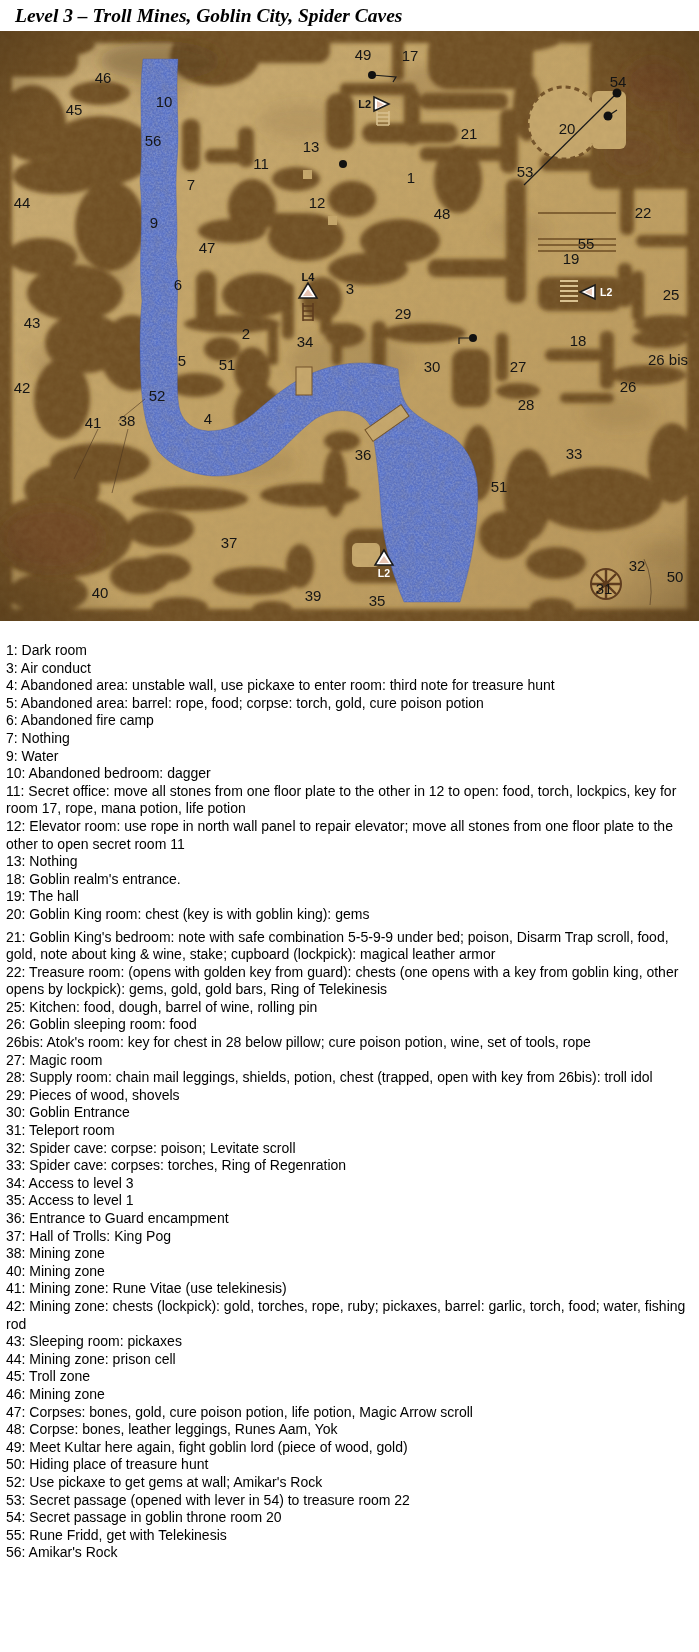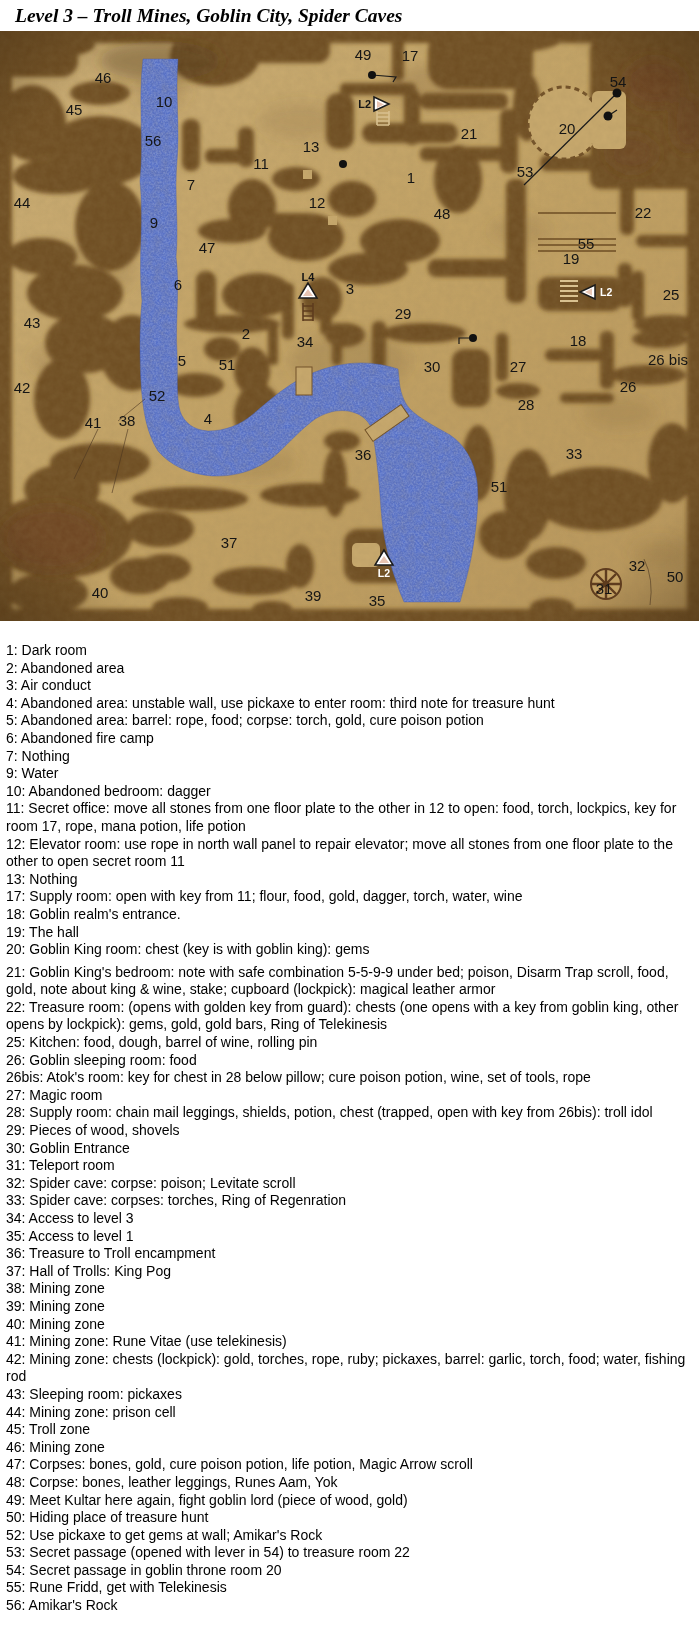--- a/index.html
+++ b/index.html
@@ -346,53 +346,50 @@
         <text x="377" y="569" class="room-num" data-name="map-room-label">35</text>
         <text x="637" y="534" class="room-num" data-name="map-room-label">32</text>
         <text x="675" y="545" class="room-num" data-name="map-room-label">50</text>
         <text x="604" y="557" class="room-num" data-name="map-room-label">31</text>
       </g>
 </svg>
 </div>
 
 <div class="legend" id="legend" data-name="legend">
     <div class="legend-line" data-name="legend-entry">1: Dark room</div>
-    <div class="legend-line" data-name="legend-entry">2: Abandoned area</div>
     <div class="legend-line" data-name="legend-entry">3: Air conduct</div>
     <div class="legend-line" data-name="legend-entry">4: Abandoned area: unstable wall, use pickaxe to enter room: third note for treasure hunt</div>
     <div class="legend-line" data-name="legend-entry">5: Abandoned area: barrel: rope, food; corpse: torch, gold, cure poison potion</div>
     <div class="legend-line" data-name="legend-entry">6: Abandoned fire camp</div>
     <div class="legend-line" data-name="legend-entry">7: Nothing</div>
     <div class="legend-line" data-name="legend-entry">9: Water</div>
     <div class="legend-line" data-name="legend-entry">10: Abandoned bedroom: dagger</div>
     <div class="legend-line" data-name="legend-entry">11: Secret office: move all stones from one floor plate to the other in 12 to open: food, torch, lockpics, key for room 17, rope, mana potion, life potion</div>
     <div class="legend-line" data-name="legend-entry">12: Elevator room: use rope in north wall panel to repair elevator; move all stones from one floor plate to the other to open secret room 11</div>
     <div class="legend-line" data-name="legend-entry">13: Nothing</div>
-    <div class="legend-line" data-name="legend-entry">17: Supply room: open with key from 11; flour, food, gold, dagger, torch, water, wine</div>
     <div class="legend-line" data-name="legend-entry">18: Goblin realm's entrance.</div>
     <div class="legend-line" data-name="legend-entry">19: The hall</div>
     <div class="legend-line" data-name="legend-entry">20: Goblin King room: chest (key is with goblin king): gems</div>
     <div class="legend-line gap" data-name="legend-entry">21: Goblin King's bedroom: note with safe combination 5-5-9-9 under bed; poison, Disarm Trap scroll, food, gold, note about king &amp; wine, stake; cupboard (lockpick): magical leather armor</div>
     <div class="legend-line" data-name="legend-entry">22: Treasure room: (opens with golden key from guard): chests (one opens with a key from goblin king, other opens by lockpick): gems, gold, gold bars, Ring of Telekinesis</div>
     <div class="legend-line" data-name="legend-entry">25: Kitchen: food, dough, barrel of wine, rolling pin</div>
     <div class="legend-line" data-name="legend-entry">26: Goblin sleeping room: food</div>
     <div class="legend-line" data-name="legend-entry">26bis: Atok's room: key for chest in 28 below pillow; cure poison potion, wine, set of tools, rope</div>
     <div class="legend-line" data-name="legend-entry">27: Magic room</div>
     <div class="legend-line" data-name="legend-entry">28: Supply room: chain mail leggings, shields, potion, chest (trapped, open with key from 26bis): troll idol</div>
     <div class="legend-line" data-name="legend-entry">29: Pieces of wood, shovels</div>
     <div class="legend-line" data-name="legend-entry">30: Goblin Entrance</div>
     <div class="legend-line" data-name="legend-entry">31: Teleport room</div>
     <div class="legend-line" data-name="legend-entry">32: Spider cave: corpse: poison; Levitate scroll</div>
     <div class="legend-line" data-name="legend-entry">33: Spider cave: corpses: torches, Ring of Regenration</div>
     <div class="legend-line" data-name="legend-entry">34: Access to level 3</div>
     <div class="legend-line" data-name="legend-entry">35: Access to level 1</div>
-    <div class="legend-line" data-name="legend-entry">36: Treasure to Troll encampment</div>
+    <div class="legend-line" data-name="legend-entry">36: Entrance to Guard encampment</div>
     <div class="legend-line" data-name="legend-entry">37: Hall of Trolls: King Pog</div>
     <div class="legend-line" data-name="legend-entry">38: Mining zone</div>
-    <div class="legend-line" data-name="legend-entry">39: Mining zone</div>
     <div class="legend-line" data-name="legend-entry">40: Mining zone</div>
     <div class="legend-line" data-name="legend-entry">41: Mining zone: Rune Vitae (use telekinesis)</div>
     <div class="legend-line" data-name="legend-entry">42: Mining zone: chests (lockpick): gold, torches, rope, ruby; pickaxes, barrel: garlic, torch, food; water, fishing rod</div>
     <div class="legend-line" data-name="legend-entry">43: Sleeping room: pickaxes</div>
     <div class="legend-line" data-name="legend-entry">44: Mining zone: prison cell</div>
     <div class="legend-line" data-name="legend-entry">45: Troll zone</div>
     <div class="legend-line" data-name="legend-entry">46: Mining zone</div>
     <div class="legend-line" data-name="legend-entry">47: Corpses: bones, gold, cure poison potion, life potion, Magic Arrow scroll</div>
     <div class="legend-line" data-name="legend-entry">48: Corpse: bones, leather leggings, Runes Aam, Yok</div>
     <div class="legend-line" data-name="legend-entry">49: Meet Kultar here again, fight goblin lord (piece of wood, gold)</div>

